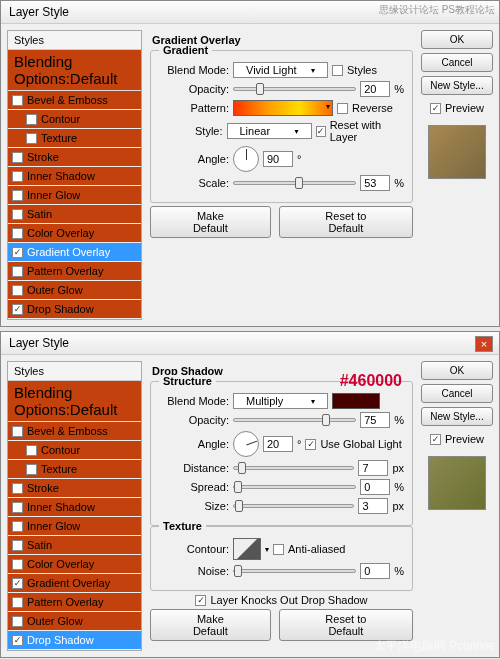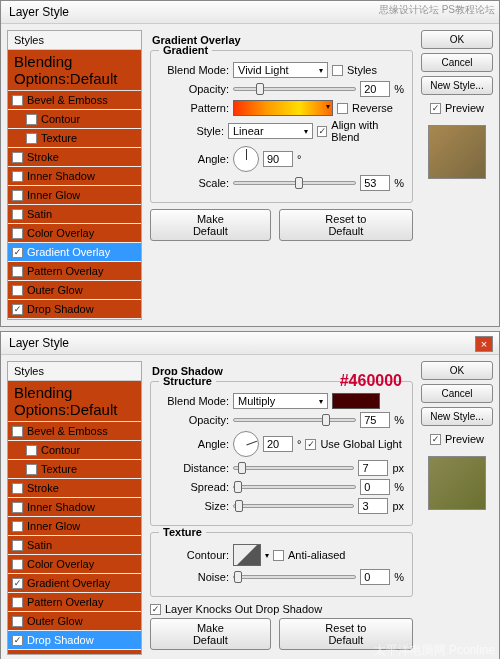--- a/index.html
+++ b/index.html
@@ -9,26 +9,26 @@
 .dialog-body{display:flex;padding:6px;gap:6px}
 .styles-panel{width:135px;background:#c2410c;border:1px solid #aaa}
 .styles-hdr{padding:3px 6px;border-bottom:1px solid #ccc;background:#f4f4f4}
 .styles-sub{padding:3px 6px;border-bottom:1px solid #ddd;font-size:15px}
 .style-item{padding:3px 4px;border-bottom:1px solid #eee;display:flex;align-items:center;gap:4px}
 .style-item.indent{padding-left:18px}
 .style-item.sel{background:#3399ff;color:#fff}
 .cb{width:11px;height:11px;border:1px solid #888;background:#fff;display:inline-flex;align-items:center;justify-content:center;font-size:9px;color:#333}
 .cb.on::before{content:"✓"}
 .main-panel{flex:1;padding:2px}
-.fieldset{border:1px solid #bbb;border-radius:3px;padding:8px 8px 8px 8px;margin-bottom:6px;position:relative}
+.fieldset{border:1px solid #bbb;border-radius:3px;padding:8px 8px 8px 8px;position:relative}
 .legend{position:absolute;top:-7px;left:8px;background:#f0f0f0;padding:0 4px;font-weight:bold}
 .section-title{font-weight:bold;margin:2px 0 4px 2px}
 .row{display:flex;align-items:center;margin:3px 0;gap:4px}
 .row label{width:70px;text-align:right}
-.dd{background:#fff;border:1px solid #888;padding:1px 4px;display:flex;justify-content:space-between;align-items:center;min-width:85px}
+.dd{background:#fff;border:1px solid #888;padding:1px 12px;display:flex;justify-content:space-between;align-items:center;min-width:85px}
 .dd::after{content:"▾";font-size:8px}
 .slider{height:4px;background:#ddd;border:1px solid #999;border-radius:2px;position:relative;flex:1;min-width:60px}
 .slider .thumb{position:absolute;width:8px;height:12px;background:#eee;border:1px solid #666;top:-5px;border-radius:2px}
 .num{width:30px;background:#fff;border:1px solid #888;padding:1px 3px;text-align:left}
 .grad-sw{width:100px;height:16px;background:linear-gradient(90deg,#ff3300,#ff9900,#ffdd00,#ff6600);border:1px solid #666}
 .grad-sw::after{content:"▾";float:right;margin:1px 2px;font-size:8px}
 .angle{width:26px;height:26px;border:1px solid #888;border-radius:50%;position:relative;background:#fff}
 .angle .hand{position:absolute;width:1px;height:11px;background:#333;left:50%;top:2px;transform-origin:bottom}
 .btn{background:linear-gradient(#fdfdfd,#e0e0e0);border:1px solid #888;border-radius:3px;padding:3px 28px;cursor:pointer}
 .right-panel{width:72px;display:flex;flex-direction:column;gap:4px;align-items:stretch}
@@ -129,21 +129,21 @@
           <div class="grad-sw"></div>
           <span class="cb"></span>
           <span>Reverse</span>
         </div>
         <div class="row">
           <label>Style:</label>
           <div class="dd" style="width:80px">
               <span>Linear</span>
             </div>
           <span class="cb on"></span>
-          <span>Align with Blend</span>
+          <span>Reset with Layer</span>
         </div>
         <div class="row">
           <label>Angle:</label>
           <div class="angle">
               <div class="hand" style="transform:rotate(0deg)"></div>
             </div>
           <div class="num">90</div>
           <span>°</span>
         </div>
         <div class="row">
@@ -297,21 +297,21 @@
         </div>
         <div class="row">
           <label>Noise:</label>
           <div class="slider">
               <div class="thumb" style="left:0%"></div>
             </div>
           <div class="num">0</div>
           <span>%</span>
         </div>
       </div>
-      <div class="row" style="">
+      <div class="row" style="justify-content:center">
         <span class="cb on"></span>
         <span>Layer Knocks Out Drop Shadow</span>
       </div>
       <div class="row" style="justify-content:center;gap:8px">
         <button class="btn">Make Default</button>
         <button class="btn">Reset to Default</button>
       </div>
     </div>
     <div class="right-panel">
       <button class="btn">OK</button>

